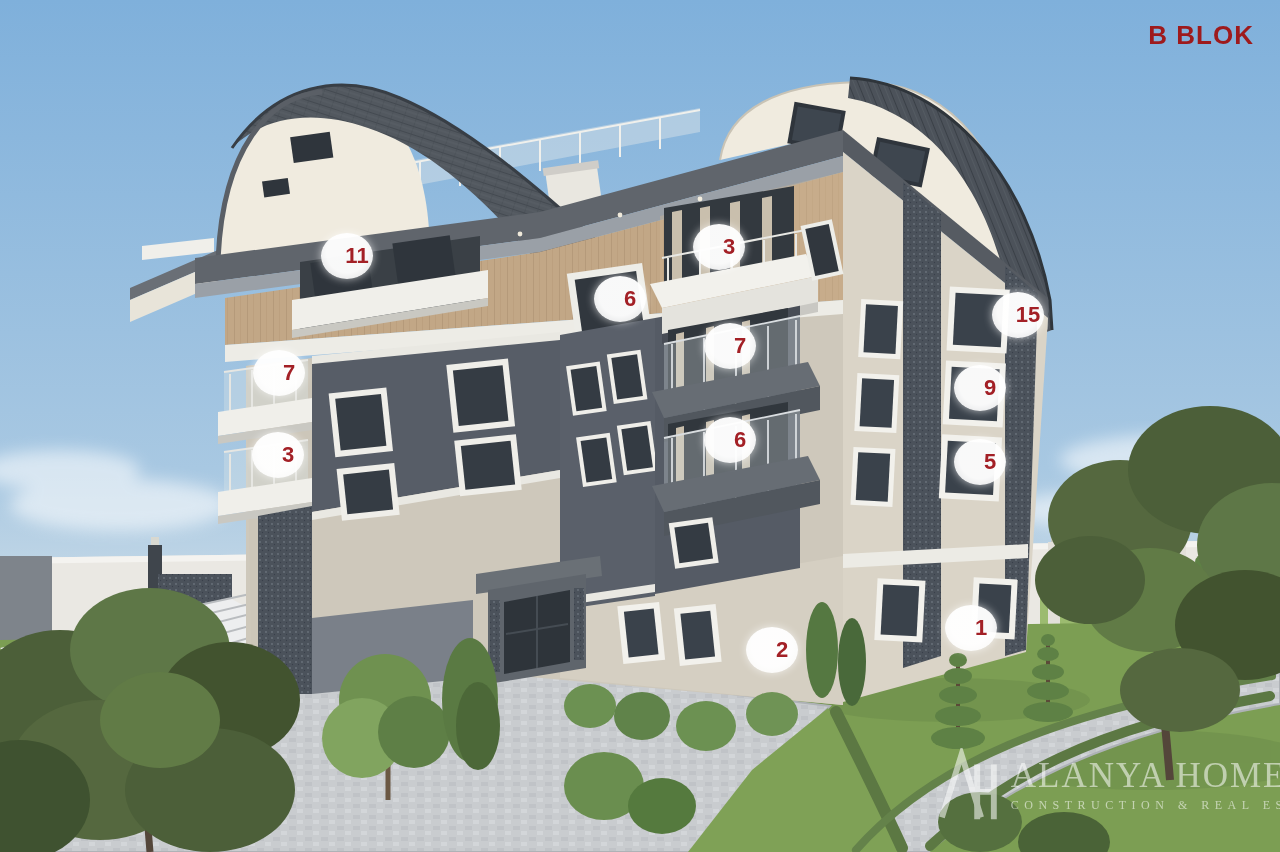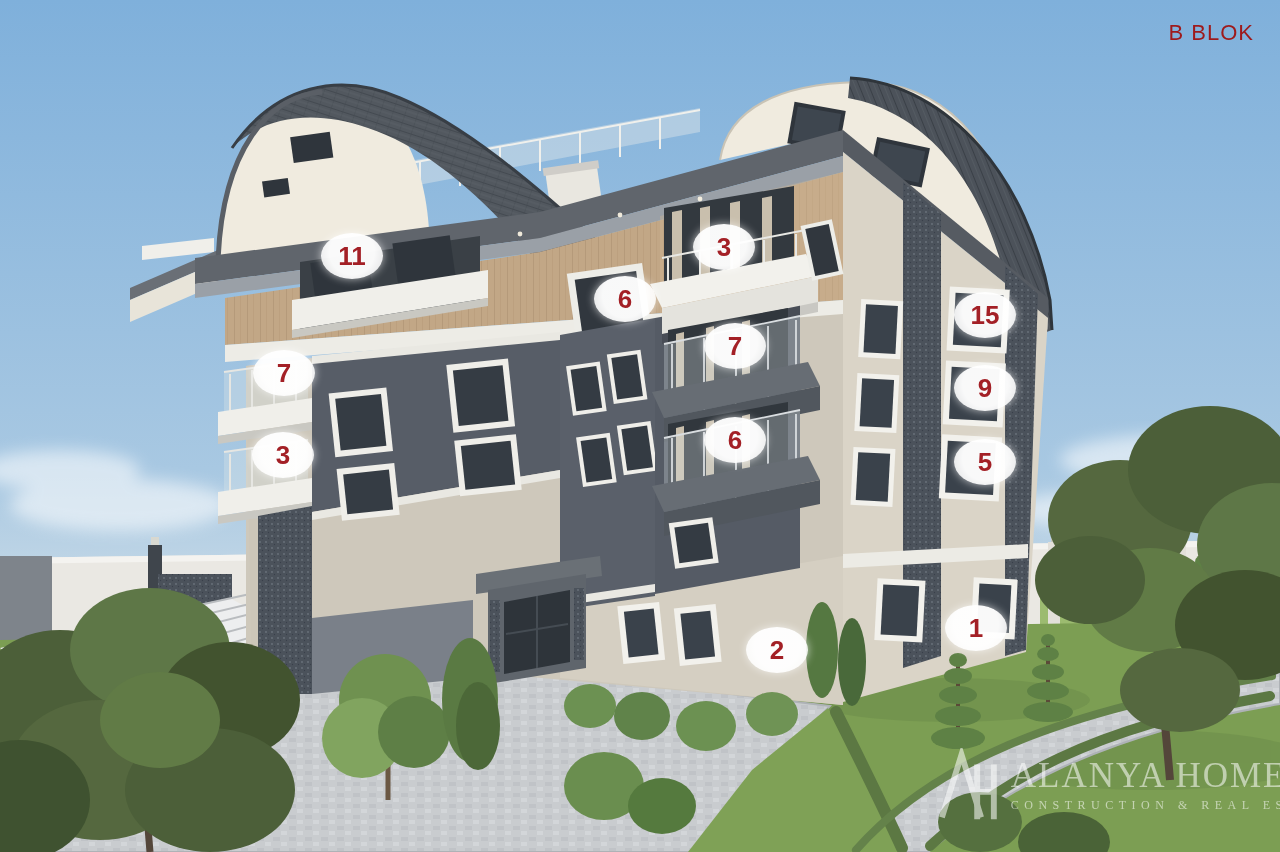--- a/index.html
+++ b/index.html
@@ -1,25 +1,25 @@
 <!DOCTYPE html>
 <html><head>
 <meta charset="utf-8">
 <style>
   html,body{margin:0;padding:0;}
   body{width:1280px;height:852px;position:relative;overflow:hidden;
        font-family:"Liberation Sans", sans-serif;background:#cfdde6;}
   #scene{position:absolute;left:0;top:0;width:1280px;height:852px;}
-  .badge{position:absolute;width:62px;height:46px;border-radius:50%;
+  .badge{position:absolute;width:32px;height:46px;border-radius:50%;
          background:radial-gradient(circle at 50% 42%, rgba(255,255,255,.97) 55%, rgba(255,255,255,.82) 100%);
          box-shadow:0 0 8px rgba(255,255,255,.65);
          display:flex;align-items:center;justify-content:center;
-         font-weight:bold;font-size:26px;color:#A32026;z-index:30;}
+         font-weight:bold;font-size:22px;color:#A32026;z-index:30;padding-left:20px;}
   #block-title{position:absolute;top:20px;right:26px;z-index:40;
-         font-weight:normal;font-size:22px;letter-spacing:1px;color:#9E1A1C;}
+         font-weight:bold;font-size:26px;letter-spacing:1px;color:#9E1A1C;}
   #watermark{position:absolute;left:938px;top:748px;width:400px;z-index:35;
          display:flex;align-items:center;gap:12px;color:#FFFFFF;opacity:.55;}
   #watermark .wm-text{display:flex;flex-direction:column;}
   #watermark .wm-brand{font-family:"Liberation Serif", serif;font-size:35px;
          letter-spacing:2px;white-space:nowrap;line-height:1;}
   #watermark .wm-tagline{font-family:"Liberation Serif", serif;font-size:12px;
          letter-spacing:5.5px;white-space:nowrap;margin-top:5px;}
 </style>
 </head>
 <body>
@@ -510,21 +510,21 @@
 
 <div id="block-title">B BLOK</div>
 
 <div class="badge" style="left:321px;top:233px">11</div>
 <div class="badge" style="left:693px;top:224px">3</div>
 <div class="badge" style="left:594px;top:276px">6</div>
 <div class="badge" style="left:704px;top:323px">7</div>
 <div class="badge" style="left:253px;top:350px">7</div>
 <div class="badge" style="left:704px;top:417px">6</div>
 <div class="badge" style="left:252px;top:432px">3</div>
-<div class="badge" style="left:954px;top:292px">15</div>
+<div class="badge" style="left:992px;top:292px">15</div>
 <div class="badge" style="left:954px;top:365px">9</div>
 <div class="badge" style="left:954px;top:439px">5</div>
 <div class="badge" style="left:945px;top:605px">1</div>
 <div class="badge" style="left:746px;top:627px">2</div>
 
 <div id="watermark">
   <svg width="62" height="74" viewBox="0 0 62 74">
     <path d="M4,70 L24,6 L44,70" fill="none" stroke="#FFFFFF" stroke-width="6"></path>
     <path d="M40,16 V72 M57,16 V72 M40,44 H57" fill="none" stroke="#FFFFFF" stroke-width="6"></path>
   </svg>

